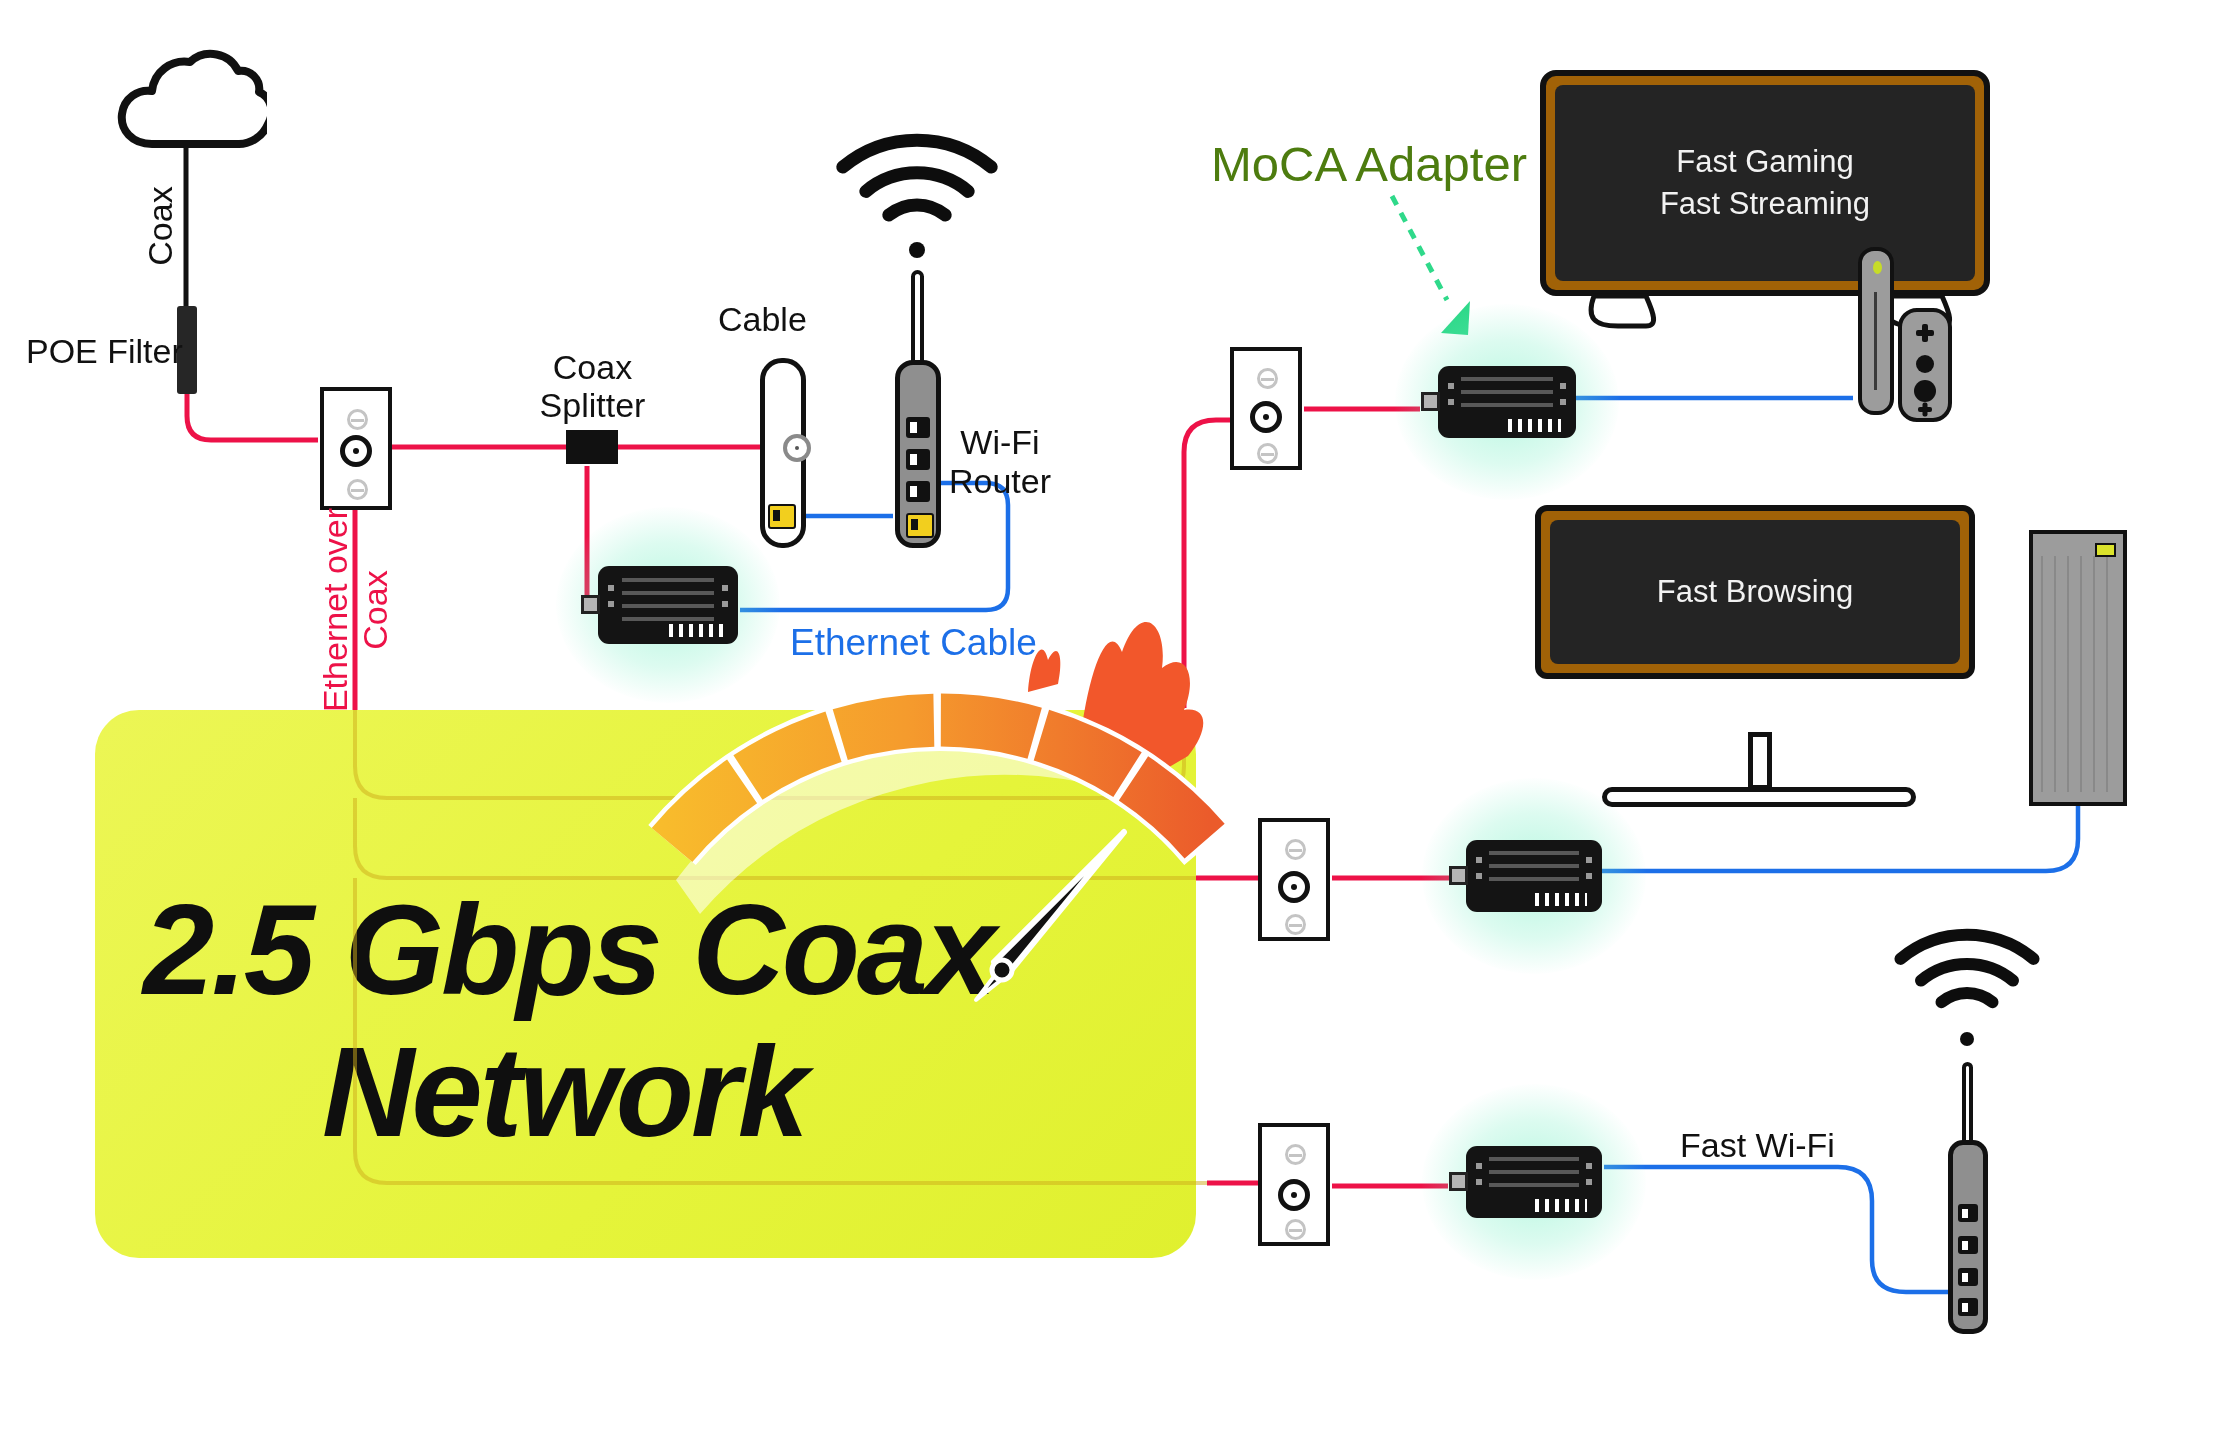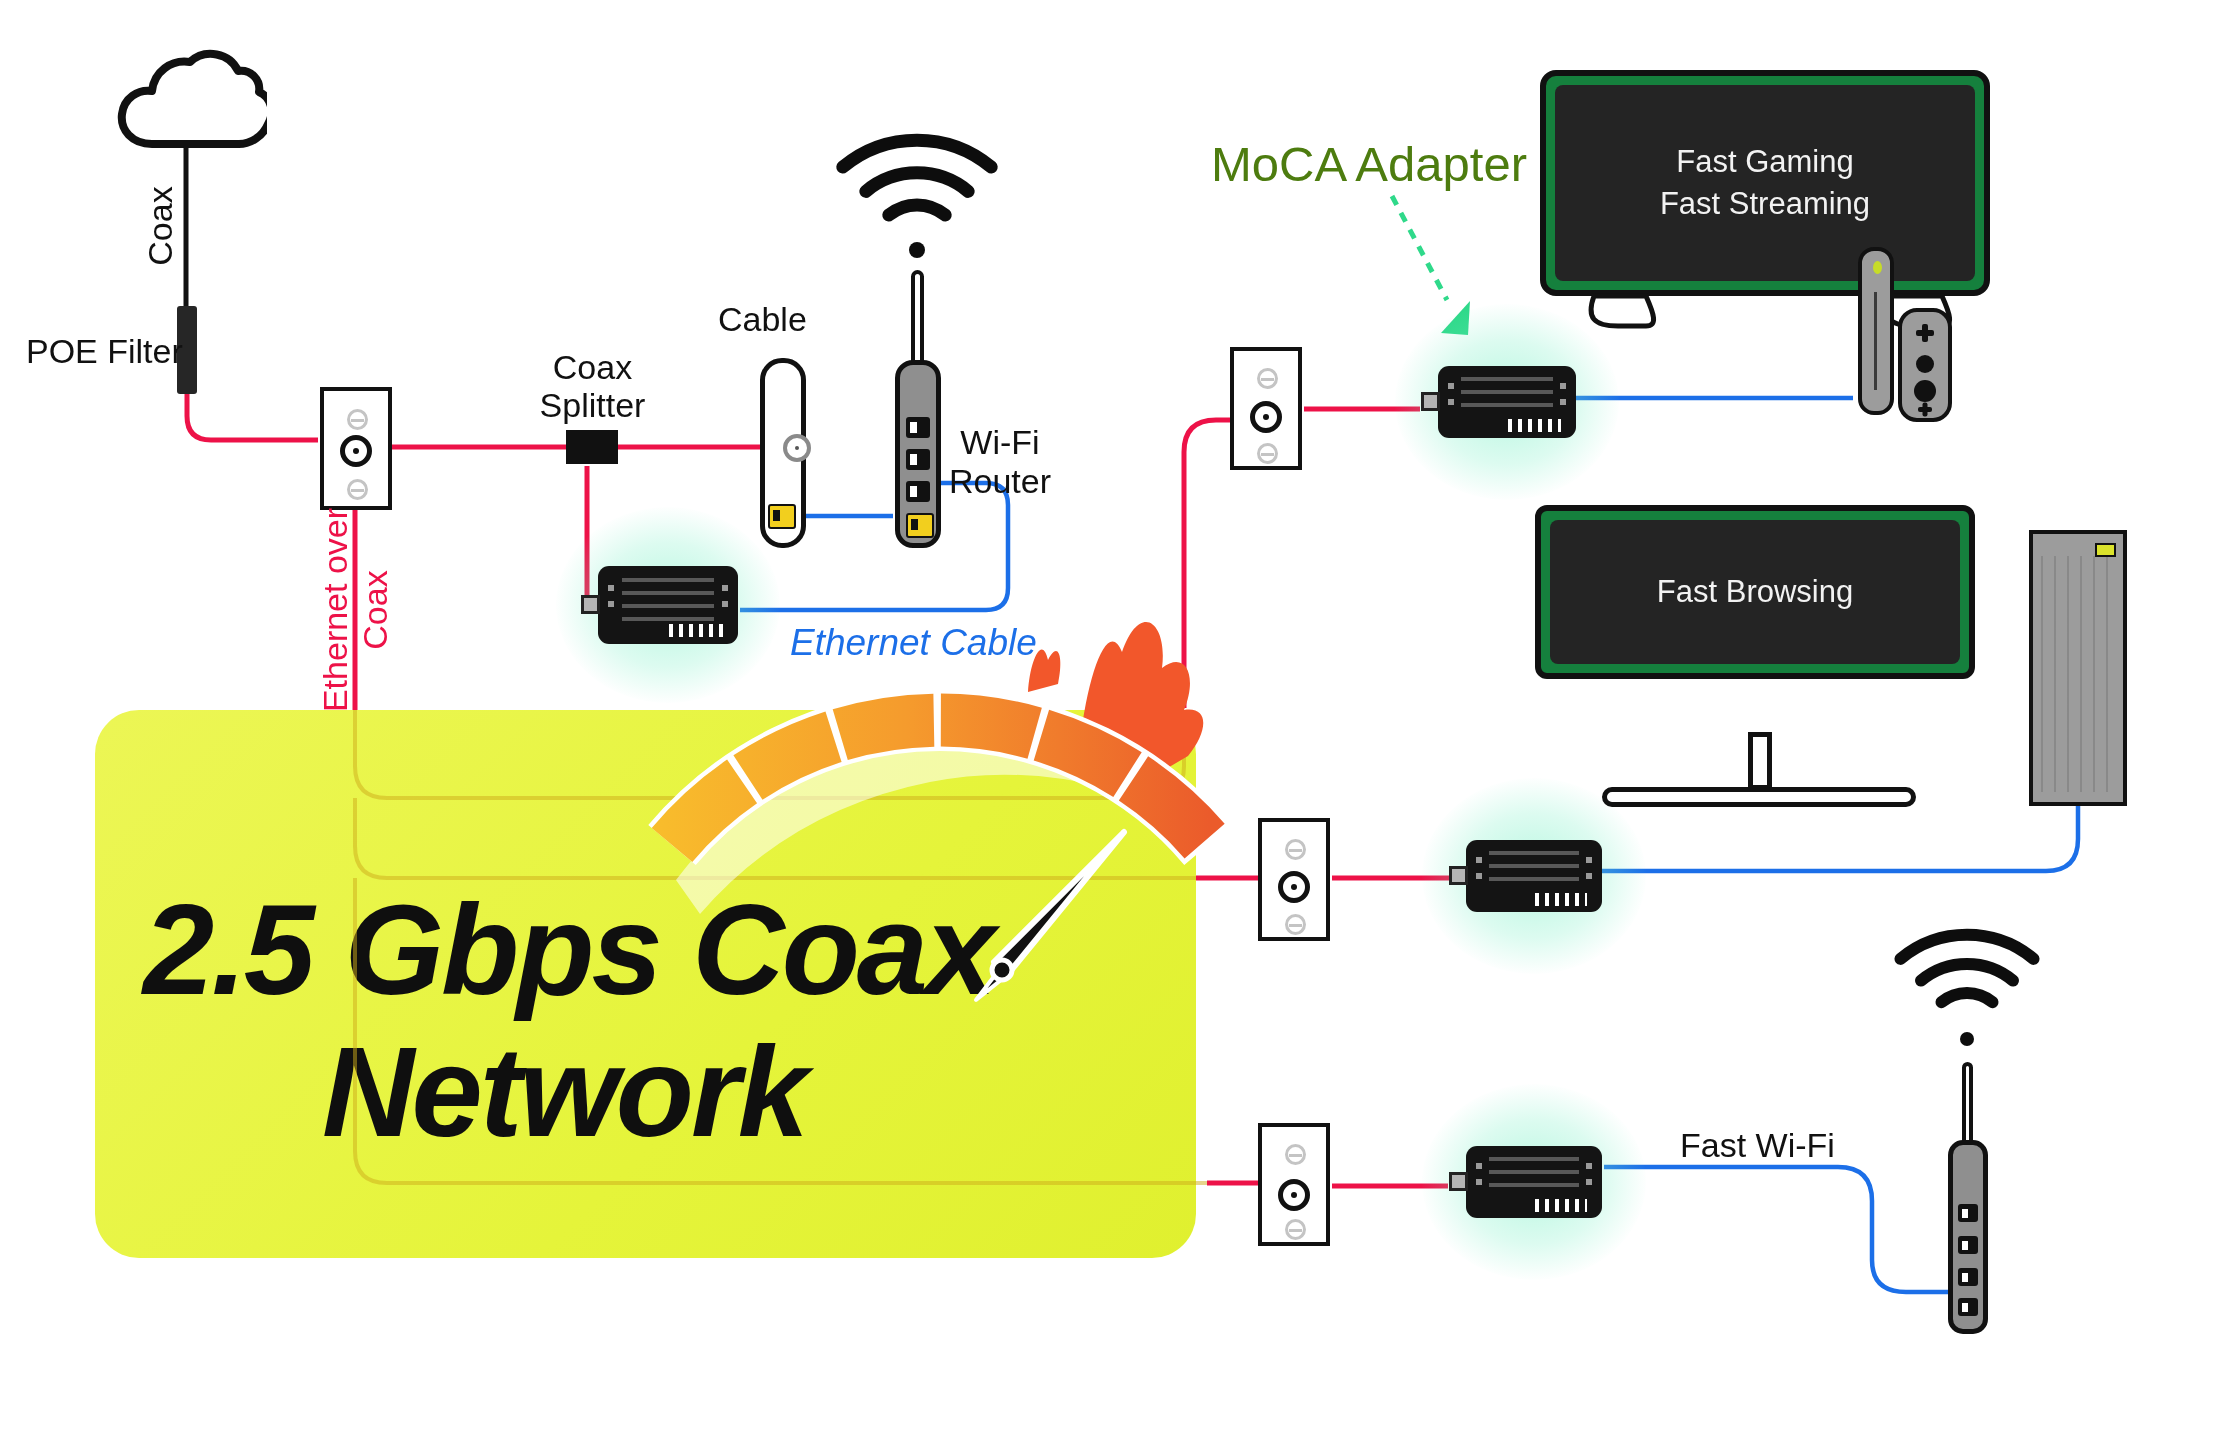--- a/index.html
+++ b/index.html
@@ -2,21 +2,21 @@
 <html><head>
 <meta charset="utf-8">
 <style>
   html,body{margin:0;padding:0;background:#fff;}
   .stage{position:relative;width:2220px;height:1437px;background:#fff;overflow:hidden;
          font-family:"Liberation Sans",sans-serif;color:#111;}
   .abs{position:absolute;}
   .lbl{position:absolute;font-size:34px;color:#111;white-space:nowrap;}
   .rot{transform:translate(-50%,-50%) rotate(-90deg);transform-origin:center;}
   .red-lbl{color:#ED1248;}
-  .blue-lbl{color:#1C6FE8;font-size:37px;font-style:italic;}
+  .blue-lbl{color:#1C6FE8;font-size:37px;}
   .green-lbl{color:#4d7c0f;font-size:49px;margin-left:8px;}
   
   .net-box{position:absolute;left:95px;top:710px;width:1101px;height:548px;border-radius:44px;
            background:linear-gradient(135deg,#ecf655 0%,#e5f43a 60%,#e0f02f 100%);}
   .net-title{position:absolute;font-weight:700;font-size:128px;letter-spacing:-3px;color:#0f0f0f;line-height:1;font-style:italic;}
   
   .plate{position:absolute;width:72px;height:123px;background:#fff;border:4px solid #111;box-sizing:border-box;}
   .screw{position:absolute;left:50%;width:15px;height:15px;margin-left:-9px;border:3px solid #c4c4c4;
          border-radius:50%;box-sizing:content-box;}
   .screw::after{content:"";position:absolute;left:1px;right:1px;top:50%;height:3px;margin-top:-1px;background:#c4c4c4;}
@@ -40,21 +40,21 @@
   .modem-coax{position:absolute;left:783px;top:434px;width:20px;height:20px;border:4px solid #8a8a8a;border-radius:50%;background:#fff;}
   .modem-coax::after{content:"";position:absolute;left:50%;top:50%;width:4px;height:4px;margin:-2px 0 0 -2px;border-radius:50%;background:#555;}
   .router{position:absolute;background:#8f8f8f;border:5px solid #111;border-radius:18px;box-sizing:border-box;}
   .antenna{position:absolute;background:#fff;border:4px solid #111;border-radius:7px;box-sizing:border-box;}
   .port{position:absolute;width:24px;height:21px;background:#111;border-radius:3px;}
   .port::after{content:"";position:absolute;left:4px;top:5px;width:7px;height:11px;background:#fff;}
   .port.yellow{background:#f2cf1e;border:2px solid #111;}
   .port.yellow::after{background:#111;left:3px;top:4px;}
   .port.small{width:20px;height:18px;} .port.small::after{width:6px;height:9px;}
   
-  .screen-frame{position:absolute;background:#15803d;border:6px solid #111;box-sizing:border-box;}
+  .screen-frame{position:absolute;background:#a16207;border:6px solid #111;box-sizing:border-box;}
   .screen{position:absolute;left:9px;right:9px;top:9px;bottom:9px;background:#242424;border-radius:8px;
           display:flex;flex-direction:column;align-items:center;justify-content:center;color:#f2f2f2;font-size:31px;line-height:42px;}
   .tower{position:absolute;left:2029px;top:530px;width:98px;height:276px;background:#9c9c9c;border:4px solid #111;box-sizing:border-box;}
   .tower-stripes{position:absolute;left:8px;right:8px;top:22px;bottom:10px;
         background:repeating-linear-gradient(to right,rgba(0,0,0,.12) 0 2px,transparent 2px 13px);}
   .tower-led{position:absolute;left:2095px;top:543px;width:17px;height:10px;background:#dbe32c;border:2px solid #111;}
   .console{position:absolute;left:1858px;top:247px;width:36px;height:168px;background:#9c9c9c;border:4px solid #111;border-radius:16px;box-sizing:border-box;}
   .console-led{position:absolute;left:1873px;top:261px;width:9px;height:13px;border-radius:50%;background:#c7dc28;}
   .console-slot{position:absolute;left:1874px;top:292px;width:3px;height:98px;background:#3a3a3a;}
   svg{display:block;}

